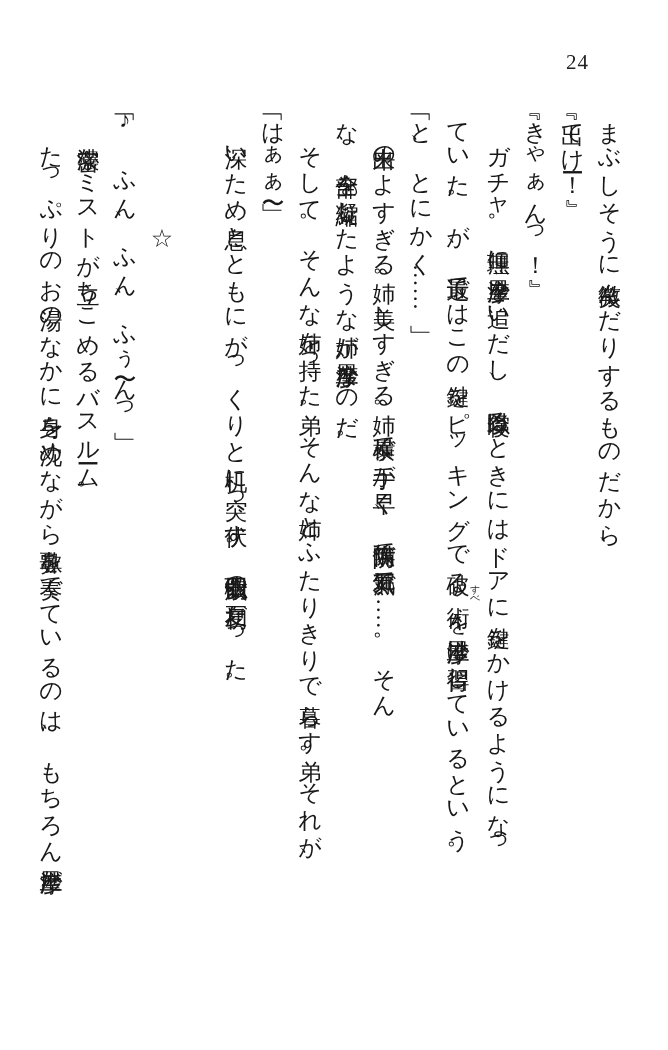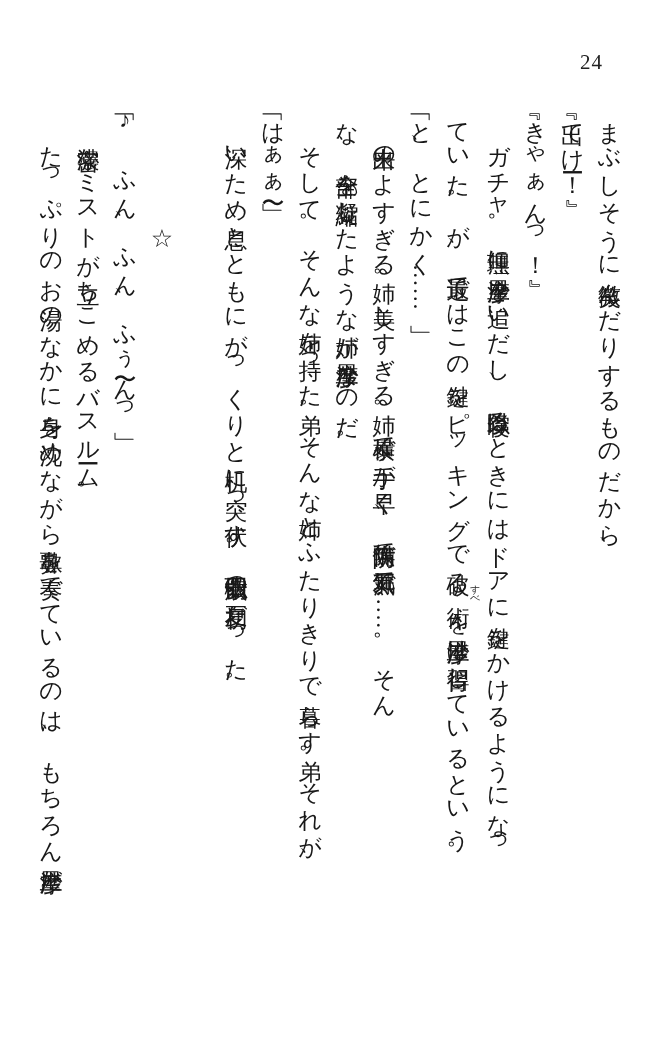--- a/index.html
+++ b/index.html
@@ -13,21 +13,21 @@
     height: 1050px;
     overflow: hidden;
     background:
       radial-gradient(145% 125% at 54% 46%, #ffffff 68%, #f3f3f3 88%, #e9e9e9 100%);
     font-family: "Liberation Serif", "DejaVu Serif", serif;
     color: #181818;
   }
   .page-number {
     position: absolute;
     top: 50px;
-    left: 580px;
+    left: 566px;
     font-size: 21px;
     letter-spacing: 1px;
     color: #222222;
   }
   .text-area {
     position: absolute;
     top: 106px;
     right: 40px;
     height: 948px;
     writing-mode: vertical-rl;

